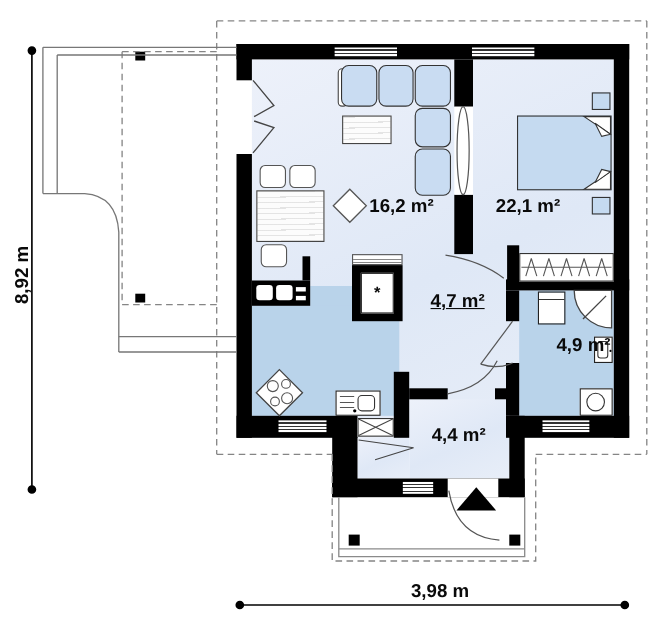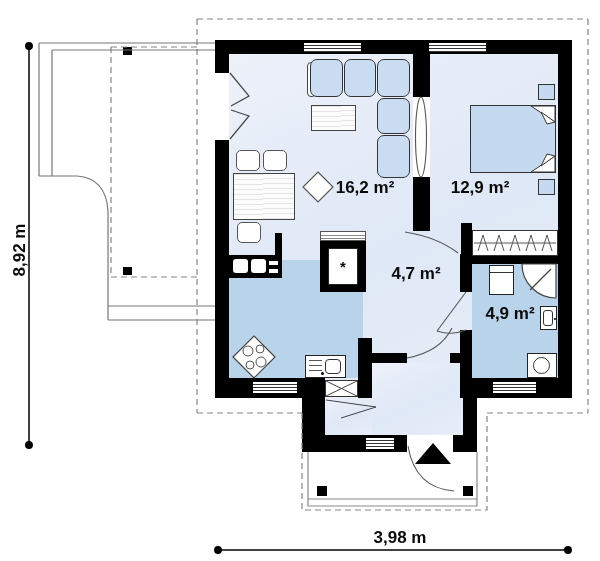--- a/index.html
+++ b/index.html
@@ -102,23 +102,24 @@
   <div class="furn-white" style="left:489px;top:265px;width:25px;height:30px;border-color:#222;background:linear-gradient(180deg,#fff 0 6px,#333 6px 7px,#fff 7px);"></div>
   <div class="furn-white" style="left:540px;top:306px;width:17px;height:24px;border-color:#222;">
     <div class="abs" style="left:2px;top:3px;width:10px;height:16px;border:1px solid #333;border-radius:3px;background:#fff;"></div>
     <div class="abs" style="left:13px;top:11px;width:2px;height:2px;background:#000;border-radius:50%;"></div>
   </div>
   <div class="furn-white" style="left:527px;top:353px;width:30px;height:25px;border-color:#222;">
     <div class="abs" style="left:5px;top:3px;width:17px;height:17px;border:1px solid #333;border-radius:50%;background:#fff;"></div>
   </div>
 
   <div class="label" style="left:320px;top:179px;width:90px;">16,2 m²</div>
-  <div class="label" style="left:435px;top:179px;width:90px;">12,9 m²</div>
-  <div class="label" style="left:371px;top:265px;width:90px;">4,7 m²</div>
-  <div class="label" style="left:465px;top:305px;width:90px;">4,9 m²</div>
+  <div class="label" style="left:435px;top:179px;width:90px;">22,1 m²</div>
+  <div class="label" style="left:371px;top:265px;width:90px;text-decoration:underline;">4,7 m²</div>
+  <div class="label" style="left:465px;top:305px;width:90px;text-align:right;">4,9 m²</div>
+  <div class="label" style="left:372px;top:387px;width:90px;">4,4 m²</div>
 
   <div class="dim-label" style="left:-20px;top:241px;width:80px;transform:rotate(-90deg);">8,92 m</div>
   <div class="dim-label" style="left:355px;top:529px;width:90px;">3,98 m</div>
 
   <div class="post" style="left:123px;top:47px;width:9px;height:8px;"></div>
   <div class="post" style="left:123px;top:267px;width:9px;height:8px;"></div>
   <div class="post" style="left:317px;top:486px;width:10px;height:10px;"></div>
   <div class="post" style="left:463px;top:486px;width:10px;height:10px;"></div>
 
   <svg width="600" height="561" viewBox="0 0 600 561">

